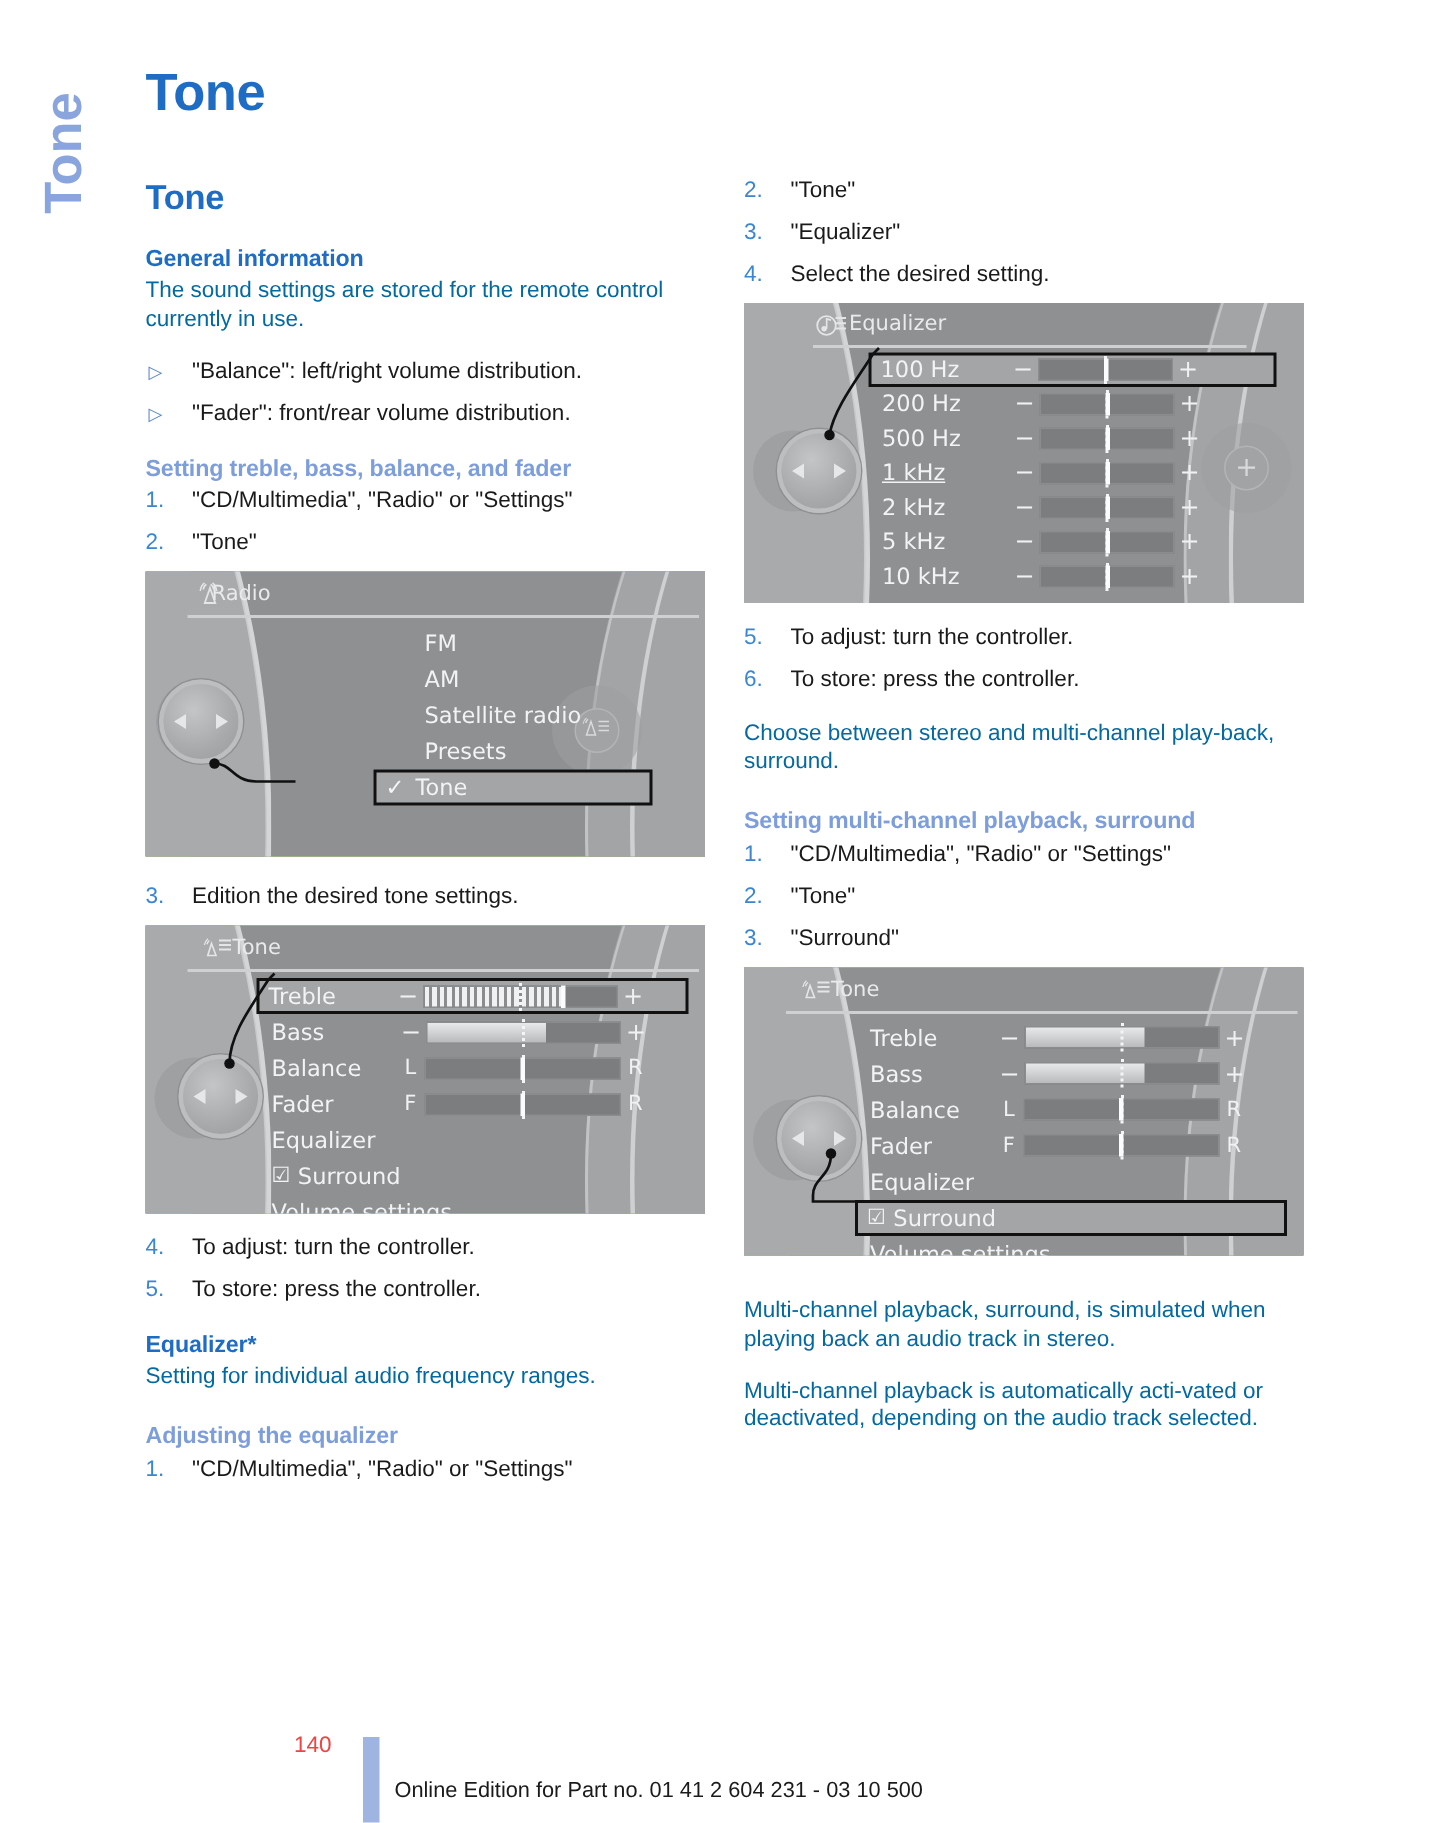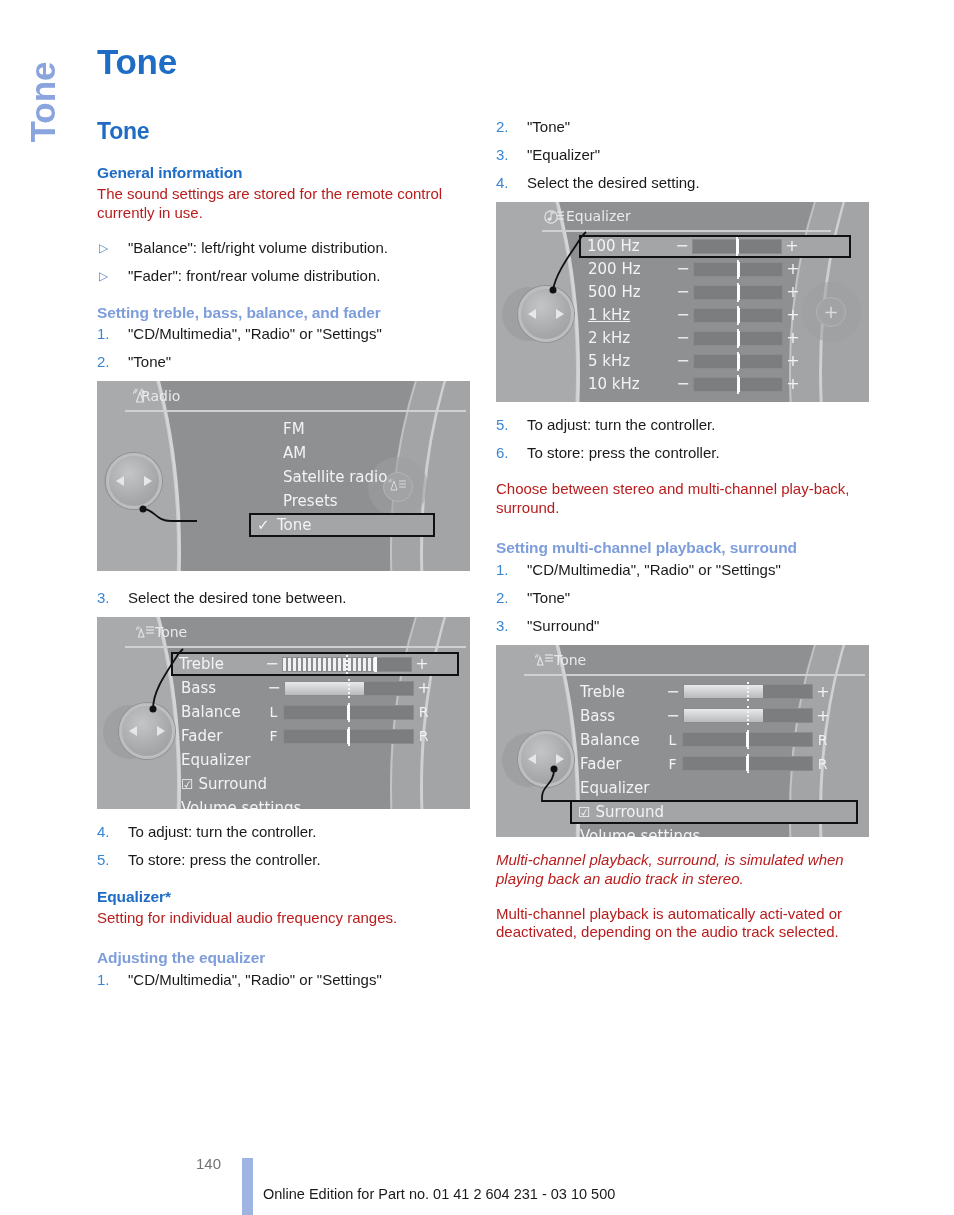--- a/index.html
+++ b/index.html
@@ -78,21 +78,21 @@
     font-weight: bold;
     color: #7d9ddb;
     margin: 0 0 3px 0;
     letter-spacing: -0.1px;
     line-height: 1.22;
   }
   p.body {
     font-size: 15px;
     line-height: 1.26;
     margin: 0 0 16px 0;
-    color: #b91c1c;
+    color: #0369a1;
   }
   .gap-s { height: 9px; }
   .gap-xs { height: 5px; }
 
   
   ol.steps, ul.bullets {
     list-style: none;
     margin: 0 0 0 0;
     padding: 0;
   }
@@ -342,21 +342,21 @@
     z-index: 9;
     pointer-events: none;
   }
 
   
   .footer-pageno {
     position: absolute;
     left: 196px;
     top: 1155px;
     font-size: 15px;
-    color: #737373;
+    color: #ef4444;
   }
   .footer-bar {
     position: absolute;
     left: 242px;
     top: 1158px;
     width: 11px;
     height: 57px;
     background: #9fb4e0;
   }
   .footer-text {
@@ -454,21 +454,21 @@
         </div>
       <div class="row sel" style="margin-left:-8px;width:186px;">
           <span class="tick">✓</span>
           <span class="lbl">Tone</span>
         </div>
     </div>
   </div>
 
   <div class="gap-xs"></div>
   <ol class="steps" style="margin-top:13px;">
-    <li><span class="num">3.</span><span>Select the desired tone between.</span></li>
+    <li><span class="num">3.</span><span>Edition the desired tone settings.</span></li>
   </ol>
 
   <div class="idrive" id="screen-tone-treble" style="height:192px;margin-top:5px;">
     <div class="panel"></div>
     <div class="arcR-outer"></div>
     <div class="arcR-line"></div>
     <div class="arcR-line2"></div>
     <div class="arcL-outer"></div>
     <div class="arcL-line"></div>
 
@@ -757,19 +757,19 @@
       <div class="row sel" style="margin-left:-4px;width:288px;">
         <span class="chk">☑</span>
         <span class="lbl">Surround</span>
       </div>
       <div class="row">
         <span class="lbl">Volume settings</span>
       </div>
     </div>
   </div>
 
-  <p class="body" style="margin-top:14px;font-style:italic;">Multi-channel playback, surround, is simulated when playing back an audio track in stereo.</p>
+  <p class="body" style="margin-top:28px;">Multi-channel playback, surround, is simulated when playing back an audio track in stereo.</p>
   <p class="body">Multi-channel playback is automatically acti-vated or deactivated, depending on the audio track selected.</p>
 </div>
 
 <div class="footer-pageno">140</div>
 <div class="footer-bar"></div>
 <div class="footer-text">Online Edition for Part no. 01 41 2 604 231 - 03 10 500</div>
 
 </body></html>

